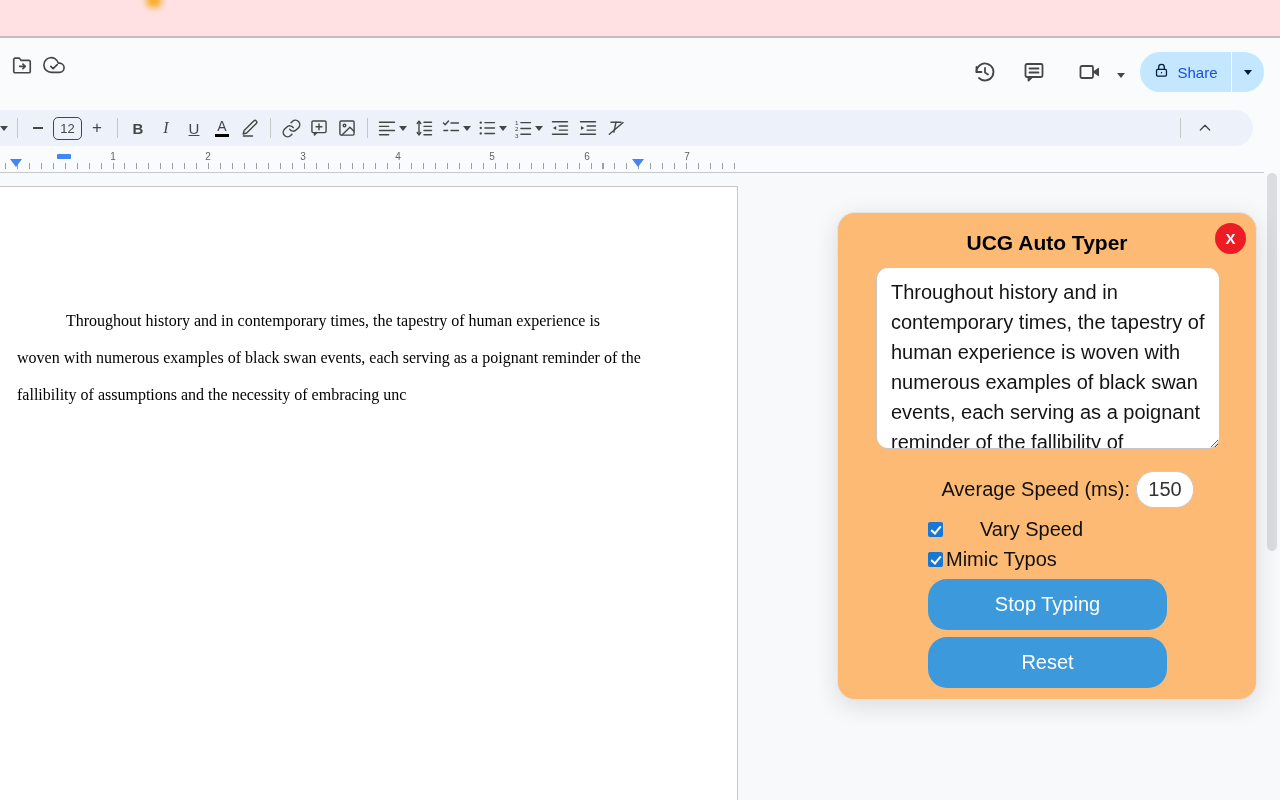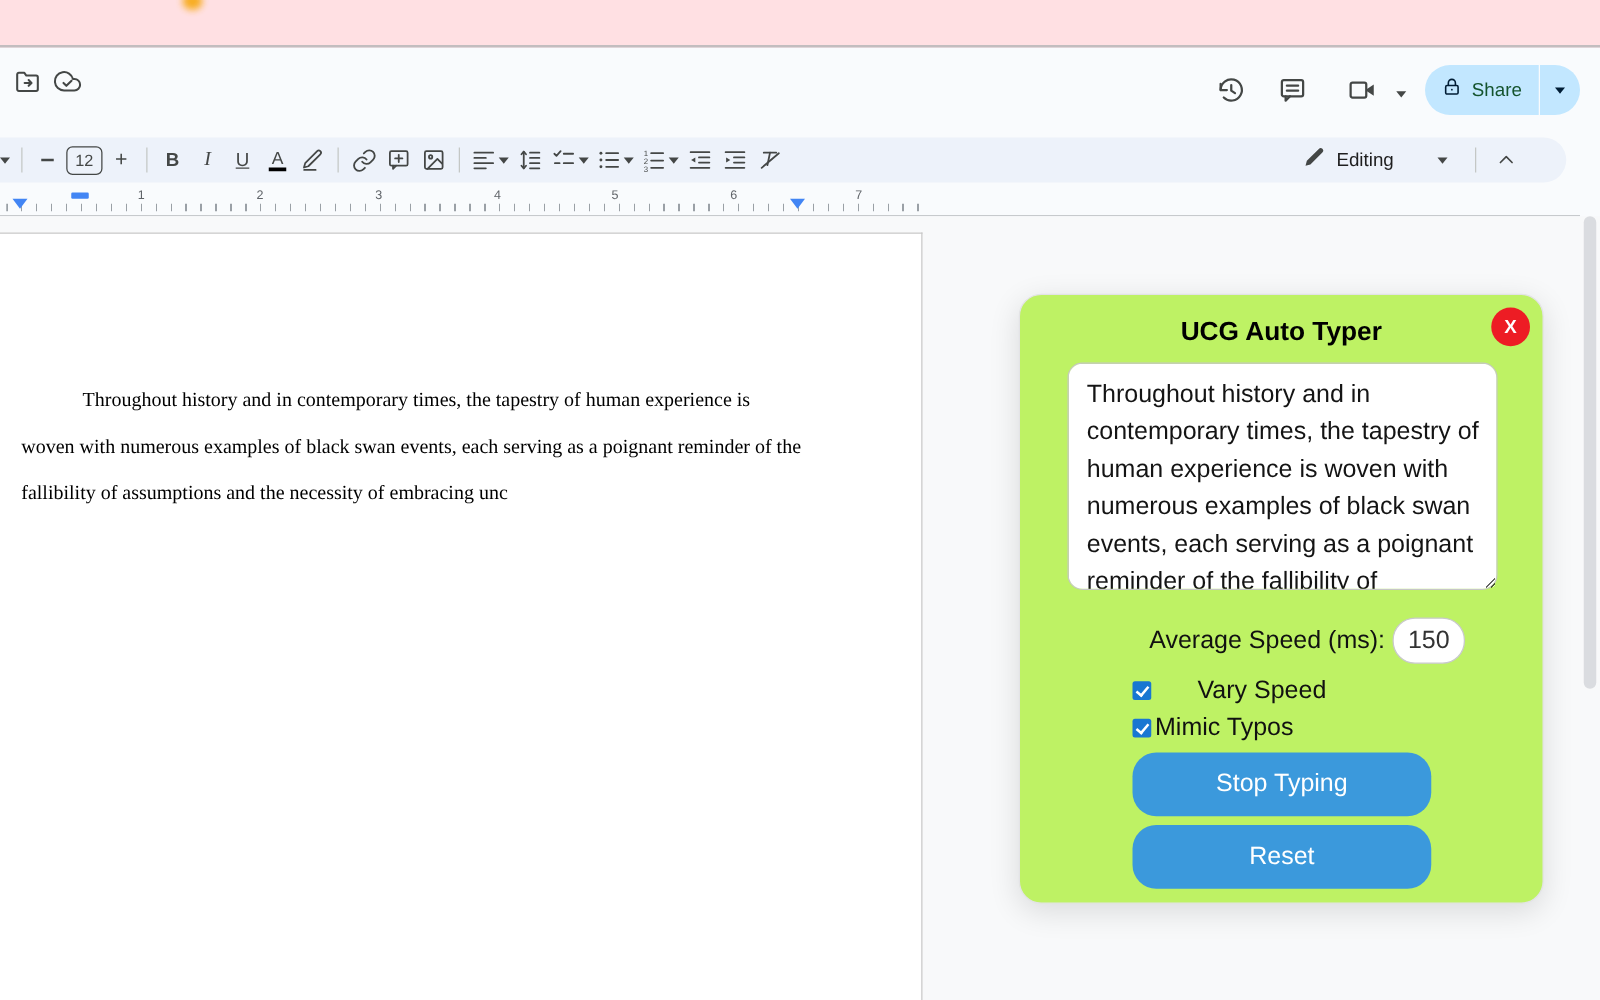--- a/index.html
+++ b/index.html
@@ -7,21 +7,21 @@
   body { font-family:"Liberation Sans", sans-serif; background:#F9FBFD; position:relative; }
 
   
   .pink-bar { position:absolute; left:0; top:0; width:1280px; height:38px; background:#FFE0E3; border-bottom:2px solid #C2BDBF; }
   .orange-dot { position:absolute; left:146px; top:-6px; width:16px; height:14px; border-radius:50%; background:#F7A80D; filter:blur(3px); opacity:.9; }
 
   
   .header { position:absolute; left:0; top:40px; width:1280px; height:62px; background:#F9FBFD; }
   .hicon { position:absolute; width:26px; height:26px; display:flex; align-items:center; justify-content:center; color:#444746; cursor:pointer; }
   .hicon svg { stroke:#444746; fill:none; stroke-width:1.8; stroke-linecap:round; stroke-linejoin:round; }
-  .share-pill { position:absolute; left:1140px; top:12px; width:124px; height:40px; background:#C2E7FF; border-radius:20px; display:flex; align-items:center; color:#14532d; }
+  .share-pill { position:absolute; left:1140px; top:12px; width:124px; height:40px; background:#C2E7FF; border-radius:20px; display:flex; align-items:center; color:#1d4ed8; }
   .share-main { flex:1; display:flex; align-items:center; justify-content:center; gap:7px; height:100%; cursor:pointer; }
   .share-main svg { stroke:#001D35; fill:none; stroke-width:1.8; }
   .share-label { font-size:15px; font-weight:500; }
   .share-sep { width:1px; height:40px; background:#F9FBFD; }
   .share-caret { width:32px; height:100%; display:flex; align-items:center; justify-content:center; cursor:pointer; border-radius:0 20px 20px 0; }
   .caret { width:0; height:0; border-left:4.5px solid transparent; border-right:4.5px solid transparent; border-top:5px solid #444746; }
   .caret.dark { border-top-color:#001D35; }
 
   
   .toolbar { position:absolute; left:-26px; top:110px; width:1279px; height:36px; background:#EDF2FA; border-radius:18px; display:flex; align-items:center; padding-left:24px; }
@@ -54,21 +54,21 @@
   .ind-tri { position:absolute; width:0; height:0; border-left:6px solid transparent; border-right:6px solid transparent; border-top:8px solid #4285F4; cursor:ew-resize; }
   .ind-rect { position:absolute; width:14px; height:5px; background:#4285F4; border-radius:1px; cursor:ew-resize; }
 
   
   .canvas { position:absolute; left:0; top:173px; width:1280px; height:627px; background:#F8F9FA; }
   .page { position:absolute; left:-40px; top:13px; width:778px; height:640px; background:#FFFFFF; border:1px solid #C7C7C7; border-bottom:none; }
   .doc-line { position:absolute; font-family:"Liberation Serif", serif; font-size:16px; color:#000; white-space:nowrap; }
   .page-scrollbar { position:absolute; right:3px; top:0; width:10px; height:378px; background:#DADCE0; border-radius:5px; cursor:pointer; }
 
   
-  .panel { position:absolute; left:815px; top:212px; width:420px; height:488px; background:#bef264; border:1px solid #E3E3E6; border-radius:18px; box-shadow:0 6px 24px rgba(0,0,0,.12);margin-top:23px; }
+  .panel { position:absolute; left:837px; top:212px; width:420px; height:488px; background:#fdba74; border:1px solid #E3E3E6; border-radius:18px; box-shadow:0 6px 24px rgba(0,0,0,.12); }
   .panel-title { position:absolute; left:0; top:18px; width:100%; text-align:center; font-size:21px; font-weight:700; color:#000; }
   .panel-close { position:absolute; right:10px; top:10px; width:31px; height:31px; border-radius:50%; background:#ED1C24; color:#FFFFFF; font-size:15px; font-weight:700; display:flex; align-items:center; justify-content:center; cursor:pointer; border:none; }
   .panel-textarea { position:absolute; left:38px; top:54px; width:344px; height:182px; border:1px solid #C6C6C8; border-radius:12px; padding:9px 14px; font-family:"Liberation Sans", sans-serif; font-size:20px; line-height:30px; color:#141414; resize:both; overflow-y:scroll; outline:none; background:#fff; }
   .panel-textarea::-webkit-scrollbar { width:13px; }
   .panel-textarea::-webkit-scrollbar-thumb { background:#C9C9CC; border-radius:7px; border:3px solid #fff; }
   .panel-textarea::-webkit-scrollbar-track { background:transparent; }
   .speed-row { position:absolute; left:0; top:258px; width:356px; display:flex; align-items:center; justify-content:flex-end; gap:6px; }
   .speed-label { font-size:20px; color:#111; }
   .speed-input { width:58px; height:37px; border:1px solid #C9C9CC; border-radius:18px; text-align:center; font-size:20px; color:#333; outline:none; font-family:"Liberation Sans",sans-serif; }
   .check-row { position:absolute; left:90px; display:flex; align-items:center; gap:3px; cursor:pointer; }
@@ -263,29 +263,20 @@
     </div>
     <div class="tbtn">
       <svg width="20" height="20" viewBox="0 0 24 24">
           <path d="M6 5h12"></path>
           <path d="M12 5l-2.5 12"></path>
           <line x1="4" y1="19.5" x2="20.5" y2="5.5"></line>
         </svg>
     </div>
   </div>
   <div class="toolbar-right">
-    <div class="editing-btn">
-      <span>
-        <svg width="17" height="17" viewBox="0 0 24 24">
-            <path d="M17 3a2.83 2.83 0 1 1 4 4L7.5 20.5 2 22l1.5-5.5z"></path>
-          </svg>
-      </span>
-      <span class="editing-label">Editing</span>
-      <span class="caret"></span>
-    </div>
     <div class="tdiv" style="margin:0 10px;"></div>
     <div class="hide-menus">
       <svg width="16" height="16" viewBox="0 0 24 24">
           <polyline points="5 15 12 8 19 15"></polyline>
         </svg>
     </div>
   </div>
 </div>
 
 <div class="ruler">

